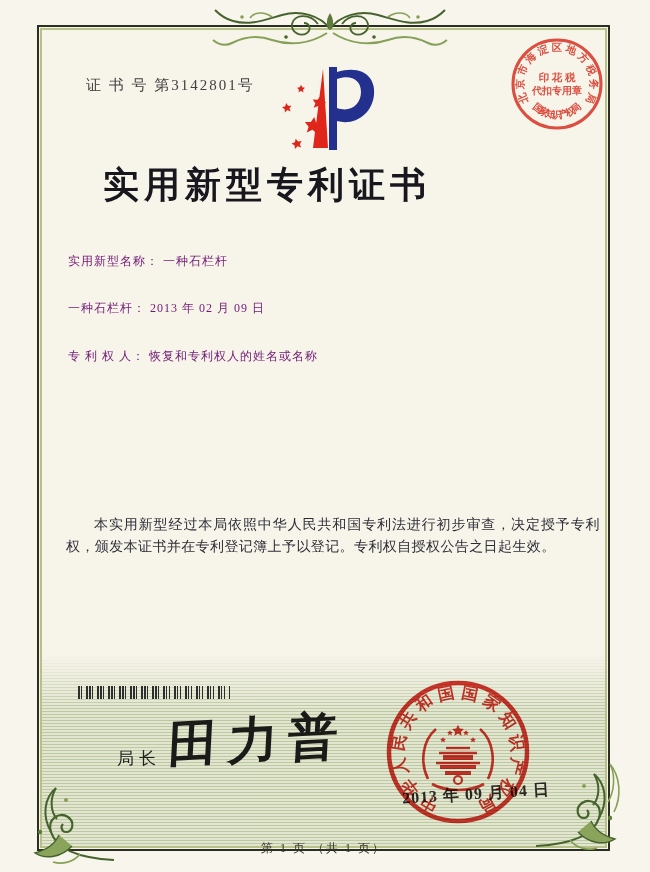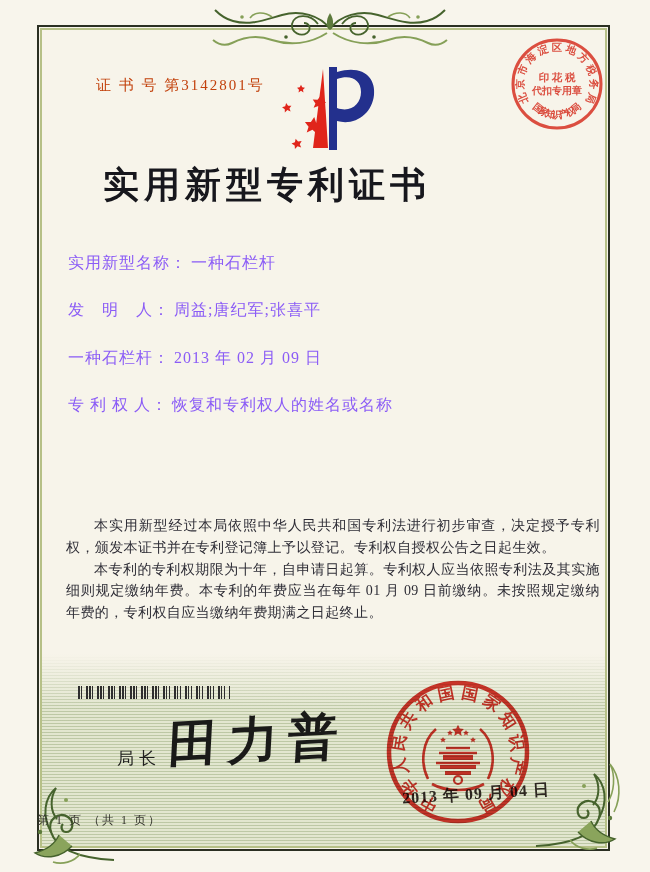--- a/index.html
+++ b/index.html
@@ -8,35 +8,35 @@
   .abs{position:absolute;}
   
   .frame-outer{position:absolute;left:37px;top:25px;width:573px;height:826px;border:2px solid #2b2f22;background:#f7f4ea;box-sizing:border-box;}
   .frame-inner{position:absolute;left:1px;top:1px;right:1px;bottom:1px;border:2px solid #b6c087;box-sizing:border-box;}
   
   .green-zone{position:absolute;left:3px;right:3px;bottom:3px;height:192px;
      background-color:#e2e6cf;
      background-image:
        linear-gradient(180deg, rgba(247,244,234,1) 0px, rgba(247,244,234,0) 55px),
        repeating-linear-gradient(180deg, rgba(128,150,96,.38) 0px, rgba(128,150,96,.38) 1px, rgba(0,0,0,0) 1px, rgba(0,0,0,0) 3px);}
-  .cert-no{left:96px;top:76px;font-size:15px;letter-spacing:2px;color:#c2410c;}
+  .cert-no{left:86px;top:76px;font-size:15px;letter-spacing:2px;color:#404040;}
   .title{left:37px;top:161px;width:460px;text-align:center;font-size:36px;font-weight:bold;letter-spacing:5px;color:#17171d;}
   .fields{left:68px;top:253px;width:520px;}
-  .field-row{height:47.3px;font-size:16px;letter-spacing:1px;color:#8b5cf6;white-space:nowrap;}
+  .field-row{height:47.3px;font-size:12px;letter-spacing:1px;color:#701a75;white-space:nowrap;}
   .field-row .val{margin-left:4px;}
-  .paras{left:66px;top:515px;width:534px;font-size:14px;line-height:21.8px;color:#2e2d36;text-align:justify;}
+  .paras{left:66px;top:515px;width:534px;font-size:14px;line-height:21.8px;color:#2e2d36;text-align:justify;font-family:Liberation Mono, monospace;}
   .paras p{margin:0;text-indent:2em;letter-spacing:0.4px;}
   .barcode{left:78px;top:686px;width:152px;height:13px;
      background:repeating-linear-gradient(90deg,#2e2e2e 0 1.5px,rgba(0,0,0,0) 1.5px 3px,#2e2e2e 3px 4px,rgba(0,0,0,0) 4px 7.5px,#2e2e2e 7.5px 10px,rgba(0,0,0,0) 10px 11px);}
   .signer-title{left:117px;top:747px;font-size:17px;letter-spacing:5px;color:#20201f;text-align:right;}
   .signature{left:168px;top:707px;font-size:50px;font-weight:bold;color:#1a1a18;letter-spacing:10px;transform:rotate(-3deg) skewX(-6deg);}
   .seal-date{left:402px;top:784px;font-size:16px;font-weight:bold;letter-spacing:1px;color:#2c2620;transform:rotate(-3.5deg);z-index:5;}
   .seal-svg{left:383px;top:677px;z-index:6;mix-blend-mode:multiply;}
   .tax-svg{left:507px;top:34px;z-index:6;mix-blend-mode:multiply;}
-  .footer{left:37px;top:812px;width:573px;text-align:left;font-size:12px;letter-spacing:2px;color:#33332c;z-index:4;}
+  .footer{left:37px;top:840px;width:573px;text-align:center;font-size:12px;letter-spacing:2px;color:#33332c;z-index:4;}
   .logo-svg{left:270px;top:62px;}
   .orn-top{left:205px;top:4px;z-index:3;}
   .orn-bl{left:22px;top:786px;z-index:3;}
   .orn-br{left:533px;top:742px;z-index:3;transform:scaleX(-1);}
   svg text{font-family:"Liberation Serif","DejaVu Serif",serif;font-weight:bold;}
 </style>
 </head>
 <body>
 
 <div class="page">
@@ -142,28 +142,26 @@
         </g>
       <text x="50" y="47" text-anchor="middle" font-size="10.5" fill="#df3a2c">印 花 税</text>
       <text x="50" y="60" text-anchor="middle" font-size="10" fill="#df3a2c">代扣专用章</text>
     </g>
   </svg>
 
   <div class="abs title">实用新型专利证书</div>
 
   <div class="abs fields">
     <div class="field-row"><span>实用新型名称：</span><span class="val">一种石栏杆</span></div>
-    <div class="field-row"><span>发　明　人：</span><span class="val">周益;唐纪军;张喜平</span></div>
     <div class="field-row"><span>一种石栏杆：</span><span class="val">2013 年 02 月 09 日</span></div>
     <div class="field-row"><span>专 利 权 人：</span><span class="val">恢复和专利权人的姓名或名称</span></div>
   </div>
 
   <div class="abs paras">
     <p>本实用新型经过本局依照中华人民共和国专利法进行初步审查，决定授予专利权，颁发本证书并在专利登记簿上予以登记。专利权自授权公告之日起生效。</p>
-    <p>本专利的专利权期限为十年，自申请日起算。专利权人应当依照专利法及其实施细则规定缴纳年费。本专利的年费应当在每年 01 月 09 日前缴纳。未按照规定缴纳年费的，专利权自应当缴纳年费期满之日起终止。</p>
   </div>
 
   <div class="abs barcode"></div>
 
   <div class="abs signer-title">局长</div>
   <div class="abs signature">田力普</div>
 
   <div class="abs seal-date">2013 年 09 月 04 日</div>
 
   <svg class="abs seal-svg" width="150" height="150" viewBox="0 0 150 150">

